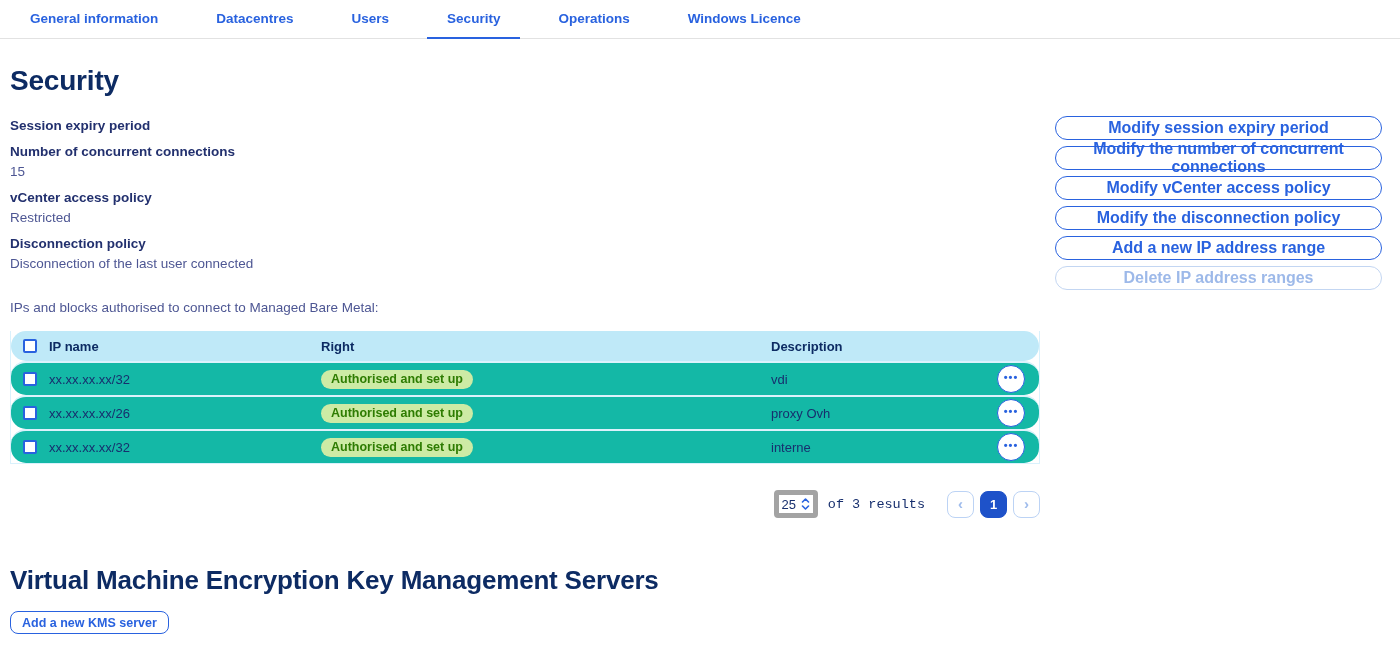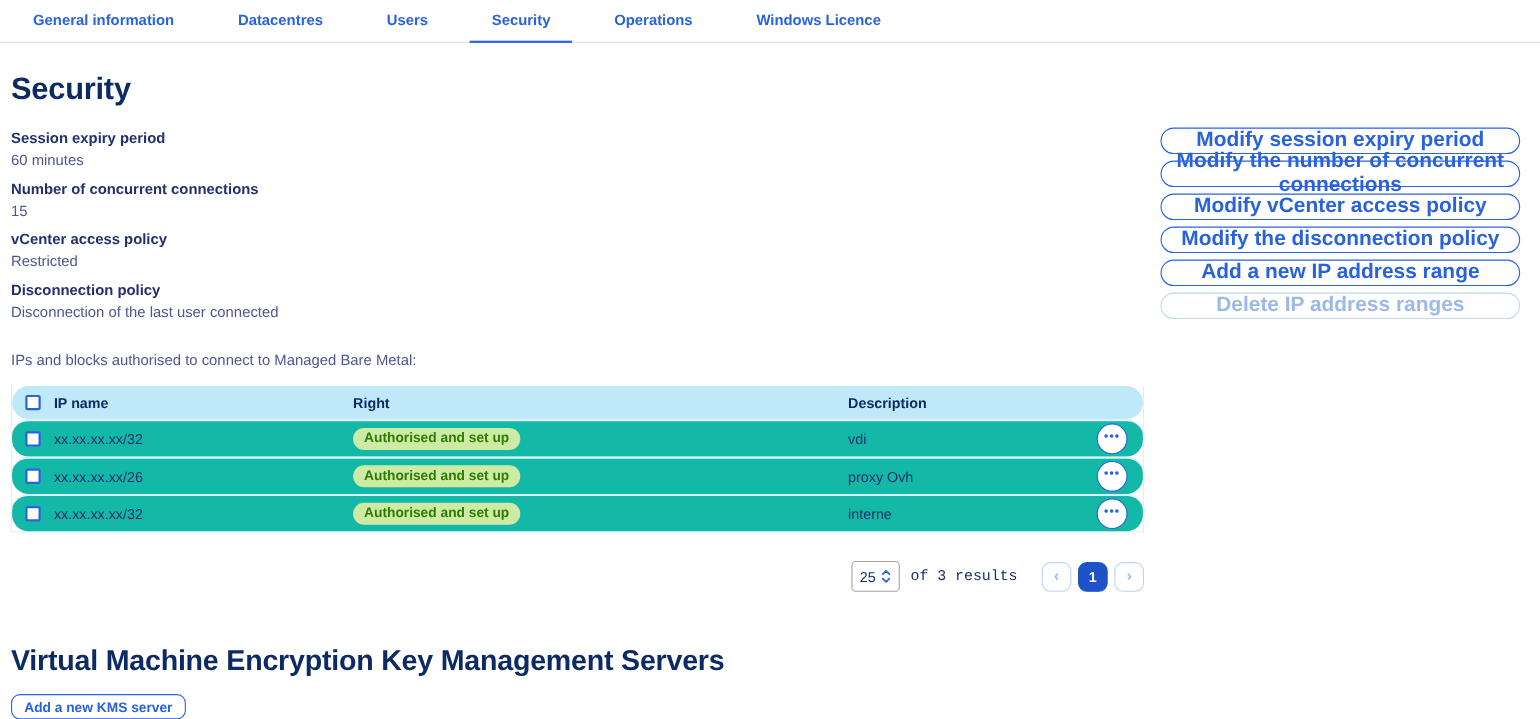--- a/index.html
+++ b/index.html
@@ -17,42 +17,42 @@
   .columns { display: flex; justify-content: space-between; margin-top: 19px; }
   .left-col { width: 1030px; }
   .right-col { width: 327px; margin-right: 8px; display: flex; flex-direction: column; gap: 6px; }
 
   
   .field { margin-bottom: 6px; }
   .field .flabel { font-size: 13.5px; font-weight: bold; color: #22306e; line-height: 20px; }
   .field .fvalue { font-size: 13.5px; color: #4d5693; line-height: 20px; }
 
   
-  .action-btn { height: 24px; border: 1px solid #2962df; border-radius: 12px; background: #fff; color: #2962df; font-family: inherit; font-size: 19px; font-weight: bold; cursor: pointer; display: flex; align-items: center; justify-content: center; }
+  .action-btn { height: 24px; border: 1px solid #2962df; border-radius: 12px; background: #fff; color: #2962df; font-family: inherit; font-size: 16px; font-weight: bold; cursor: pointer; display: flex; align-items: center; justify-content: center; }
   .action-btn.disabled { border-color: #c3d6f2; color: #9db9e9; cursor: default; }
 
   
   .table-intro { margin-top: 24px; font-size: 13.5px; color: #4d5693; line-height: 20px; }
 
   
   .ip-table { margin-top: 13px; width: 1030px; border: 1px solid #d9f1fc; border-top: none; }
   .trow { display: grid; grid-template-columns: 38px 272px 450px 1fr 56px; align-items: center; border-radius: 15px; }
   .thead { background: #bfe9f8; height: 30px; }
   .thead .hcell { font-size: 13px; font-weight: bold; color: #0d2b63; }
   .tbody-row { height: 34px; border-top: 2px solid #dcf2fc; background: #14b8a6; }
   .thead { border-top: none; }
   .cell { font-size: 13px; color: #172f6e; }
   .cb { width: 14px; height: 14px; border: 2px solid #2962df; border-radius: 2px; background: #fff; margin-left: 12px; cursor: pointer; }
   .badge { display: inline-block; padding: 3px 10px 4px; border-radius: 11px; background: #cdeba5; color: #2e7c02; font-size: 12.5px; font-weight: bold; line-height: 1; }
   .dots-btn { width: 28px; height: 28px; border-radius: 50%; border: 1.5px solid #2962df; background: #fff; color: #2962df; display: flex; align-items: center; justify-content: center; cursor: pointer; margin-left: 14px; }
   .dots-btn span { font-size: 11px; font-weight: bold; letter-spacing: 1px; line-height: 1; margin-top: -3px; }
 
   
   .pagination { margin-top: 26px; width: 1030px; display: flex; justify-content: flex-end; align-items: center; }
-  .page-size { width: 44px; height: 28px; border: 1px solid #a3a3a3; border-radius: 4px; background: #fff; display: flex; align-items: center; justify-content: center; gap: 5px; cursor: pointer; }
+  .page-size { width: 44px; height: 28px; border: 5px solid #a3a3a3; border-radius: 4px; background: #fff; display: flex; align-items: center; justify-content: center; gap: 5px; cursor: pointer; }
   .page-size .num { font-size: 13px; color: #172f6e; }
   .results { font-size: 13.5px; color: #172f6e; margin-left: 10px; font-family: Liberation Mono, monospace; }
   .pager { display: flex; gap: 6px; margin-left: 22px; }
   .pg-btn { width: 27px; height: 27px; border-radius: 8px; border: 1px solid #bcd3f5; background: #fff; color: #9fbcec; font-size: 15px; font-weight: bold; display: flex; align-items: center; justify-content: center; cursor: pointer; line-height: 1; }
   .pg-btn.current { background: #1e52c9; border-color: #1e52c9; color: #fff; font-size: 13px; }
   .pg-btn .chev { margin-top: -2px; }
 
   
   h2.kms-title { font-size: 26px; font-weight: bold; color: #0d2b63; margin-top: 47px; letter-spacing: -0.2px; }
   .kms-btn { margin-top: 15px; height: 23px; padding: 0 11px; border: 1px solid #2962df; border-radius: 8px; background: #fff; color: #2962df; font-family: inherit; font-size: 12.5px; font-weight: bold; cursor: pointer; display: inline-flex; align-items: center; }
@@ -71,21 +71,20 @@
 
 <div class="page">
   <h1 class="page-title">Security</h1>
 
   <div class="columns">
 
     <div class="left-col">
 
       <div class="field">
         <div class="flabel">Session expiry period</div>
-        <div class="fvalue">60 minutes</div>
       </div>
       <div class="field">
         <div class="flabel">Number of concurrent connections</div>
         <div class="fvalue">15</div>
       </div>
       <div class="field">
         <div class="flabel">vCenter access policy</div>
         <div class="fvalue">Restricted</div>
       </div>
       <div class="field">

